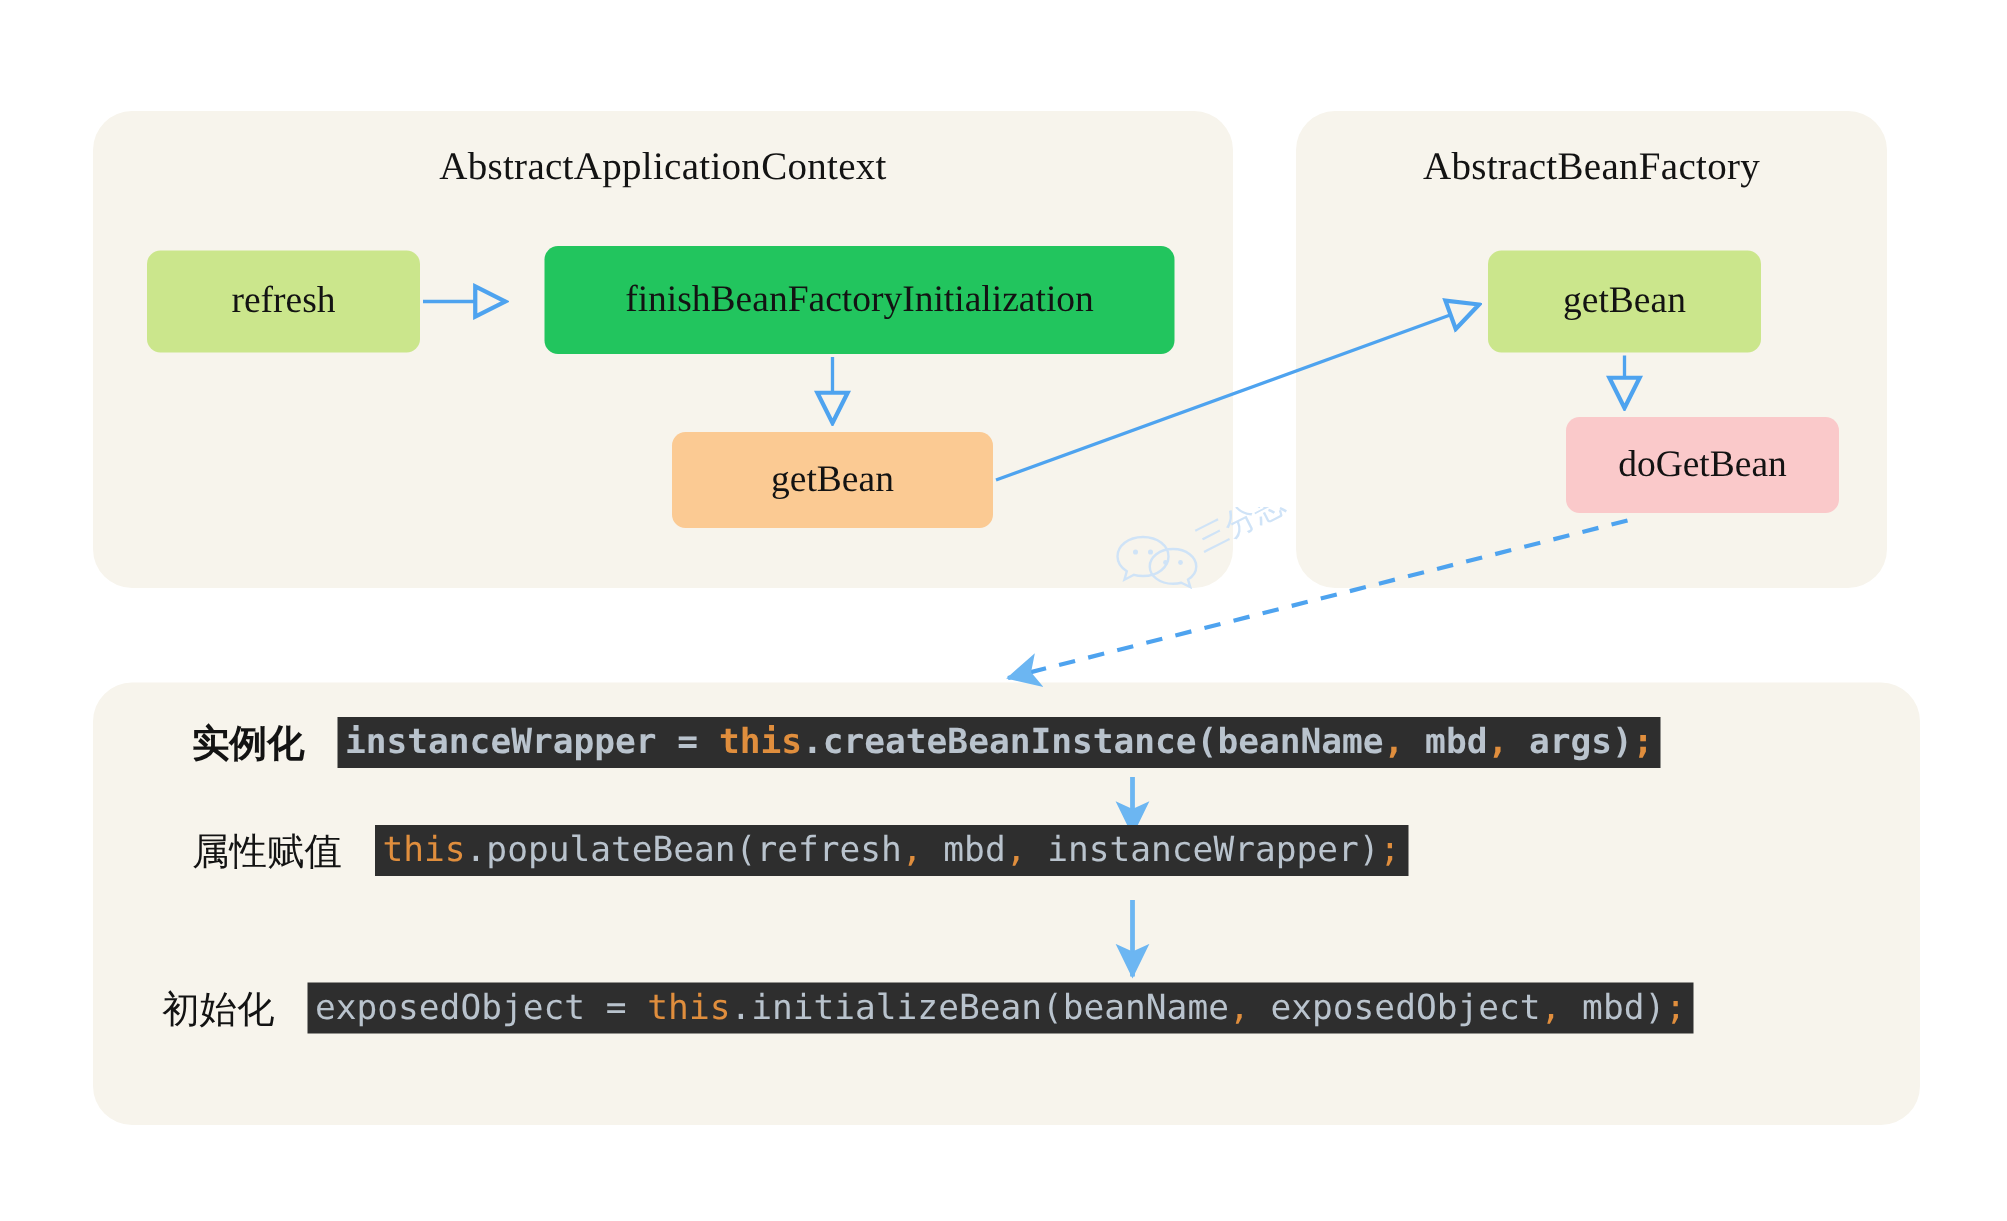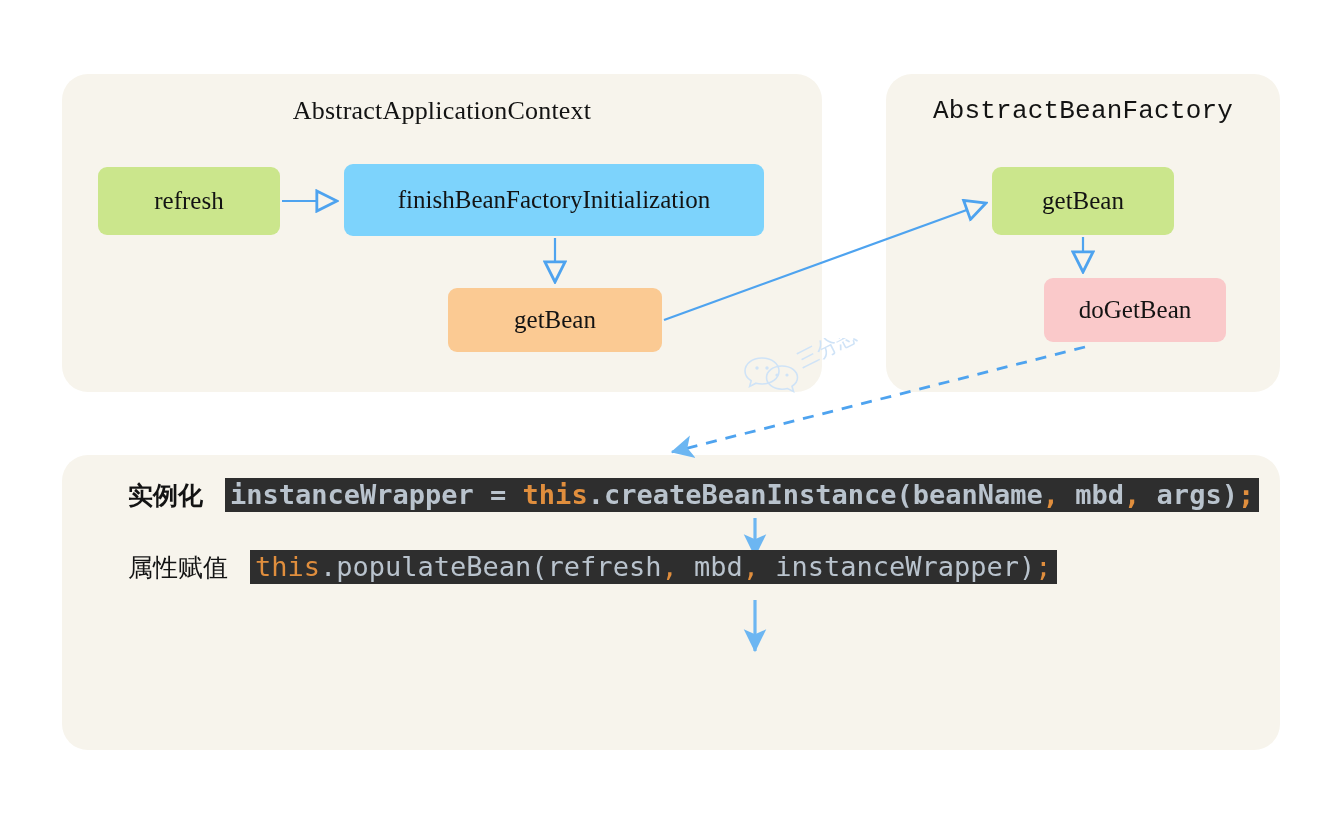--- a/index.html
+++ b/index.html
@@ -12,21 +12,21 @@
   }
   #stage{position:absolute;left:0;top:0;width:1338px;height:578px;}
 
   
   .panel{
     position:absolute;
     background:#f7f4ec;
     border-radius:26px;
   }
   #panel-context{left:62px;  top:74px;  width:760px; height:318px;}
-  #panel-factory{left:886px; top:74px;  width:394px; height:318px;font-family:Liberation Mono, monospace;}
+  #panel-factory{left:864px; top:74px;  width:394px; height:318px;}
   #panel-docreate{left:62px; top:455px; width:1218px;height:295px;}
 
   .panel-title{
     position:absolute;
     top:22px;left:0;width:100%;
     text-align:center;
     font-size:26px;
     color:#131313;
     letter-spacing:.2px;
   }
@@ -64,21 +64,21 @@
   
   .row{position:absolute;display:flex;align-items:center;}
   .row-label{
     font-family:"DejaVu Sans","Liberation Sans",sans-serif;
     font-size:25px;color:#131313;white-space:nowrap;
   }
   .code{
     background:#2e2e2e;
     color:#b9c3cd;
     font-family:"DejaVu Sans Mono","Liberation Mono",monospace;
-    font-size:27px;
+    font-size:23px;
     line-height:30px;
     padding:2px 5px;
     white-space:pre;
     letter-spacing:0px;
     text-align:center;
   }
   .code .kw{color:#e08e3d;}
   .code .pu{color:#e08e3d;}
 
   #row1{left:128px;top:478px;font-weight:bold;}
@@ -98,21 +98,21 @@
   </div>
 
   <div class="panel" id="panel-factory">
     <div class="panel-title">AbstractBeanFactory</div>
   </div>
 
   <div class="panel" id="panel-docreate"></div>
 
   <div class="node n-green" id="node-refresh" style="background: rgb(203, 230, 140);">refresh</div>
 
-  <div class="node n-blue" id="node-finish" style="background: #7dd3fc;">finishBeanFactoryInitialization</div>
+  <div class="node n-blue" id="node-finish" style="background: #22c55e; margin-left: 19px;">finishBeanFactoryInitialization</div>
 
   <div class="node n-orange" id="node-getbean-ctx" style="background: rgb(251, 202, 147);">getBean</div>
 
   <div class="node n-green" id="node-getbean-factory" style="background: rgb(203, 230, 140);">getBean</div>
 
   <div class="node n-pink" id="node-dogetbean" style="background: rgb(250, 201, 202);">doGetBean</div>
 
   <svg id="wires" viewBox="0 0 1338 814" xmlns="http://www.w3.org/2000/svg">
     <defs>
       <marker id="openhead" viewBox="0 0 12 12" refX="11" refY="6" markerWidth="11" markerHeight="11" orient="auto-start-reverse">
@@ -176,14 +176,18 @@
   <div class="row" id="row1">
     <span class="row-label">实例化</span>
     <span class="code"><span>instanceWrapper = </span><span class="kw">this</span><span>.createBeanInstance(beanName</span><span class="pu">,</span><span> mbd</span><span class="pu">,</span><span> args)</span><span class="pu">;</span></span>
   </div>
 
   <div class="row" id="row2">
     <span class="row-label">属性赋值</span>
     <span class="code"><span class="kw">this</span><span>.populateBean(refresh</span><span class="pu">,</span><span> mbd</span><span class="pu">,</span><span> instanceWrapper)</span><span class="pu">;</span></span>
   </div>
 
+  <div class="row" id="row3">
+    <span class="row-label">初始化</span>
+    <span class="code"><span>exposedObject = </span><span class="kw">this</span><span>.initializeBean(beanName</span><span class="pu">,</span><span> exposedObject</span><span class="pu">,</span><span> mbd)</span><span class="pu">;</span></span>
+  </div>
 
 </div>
 
 </body></html>

